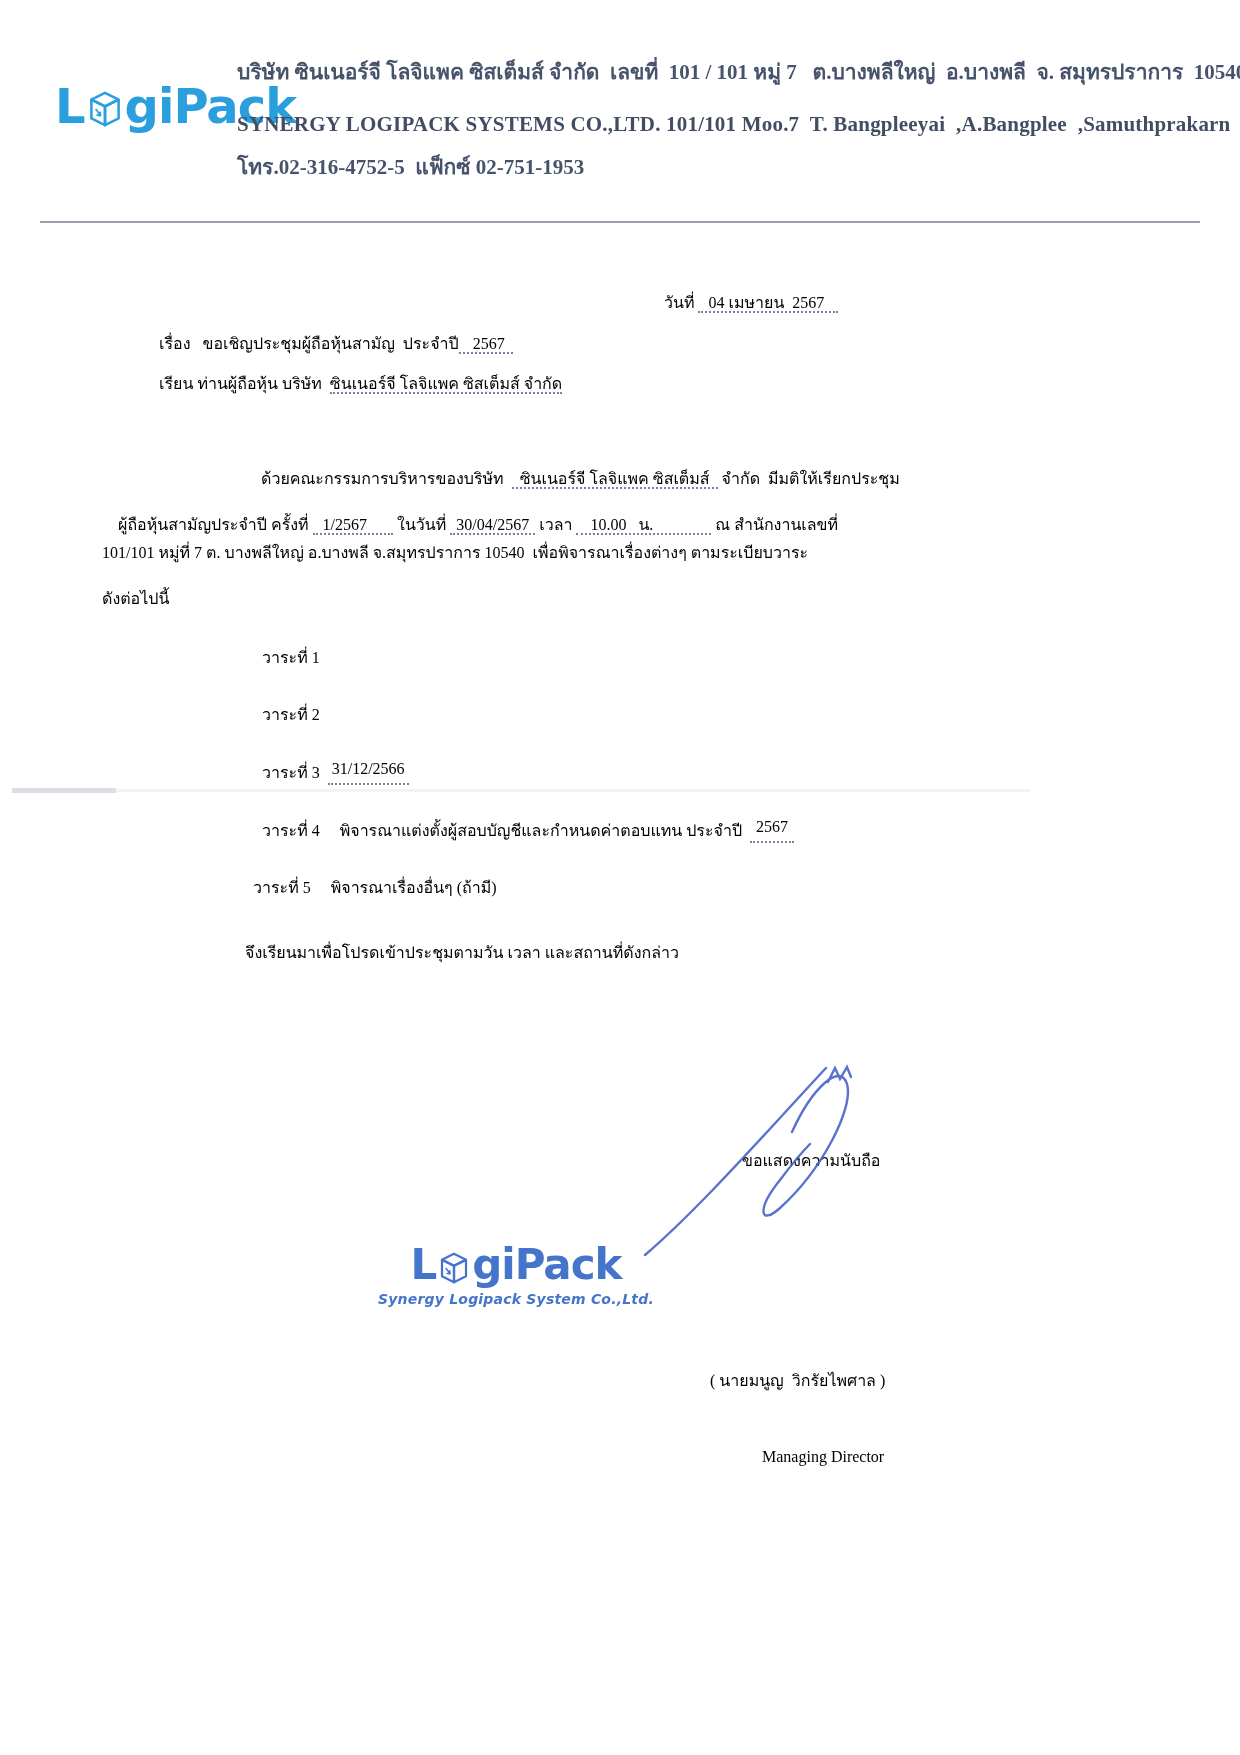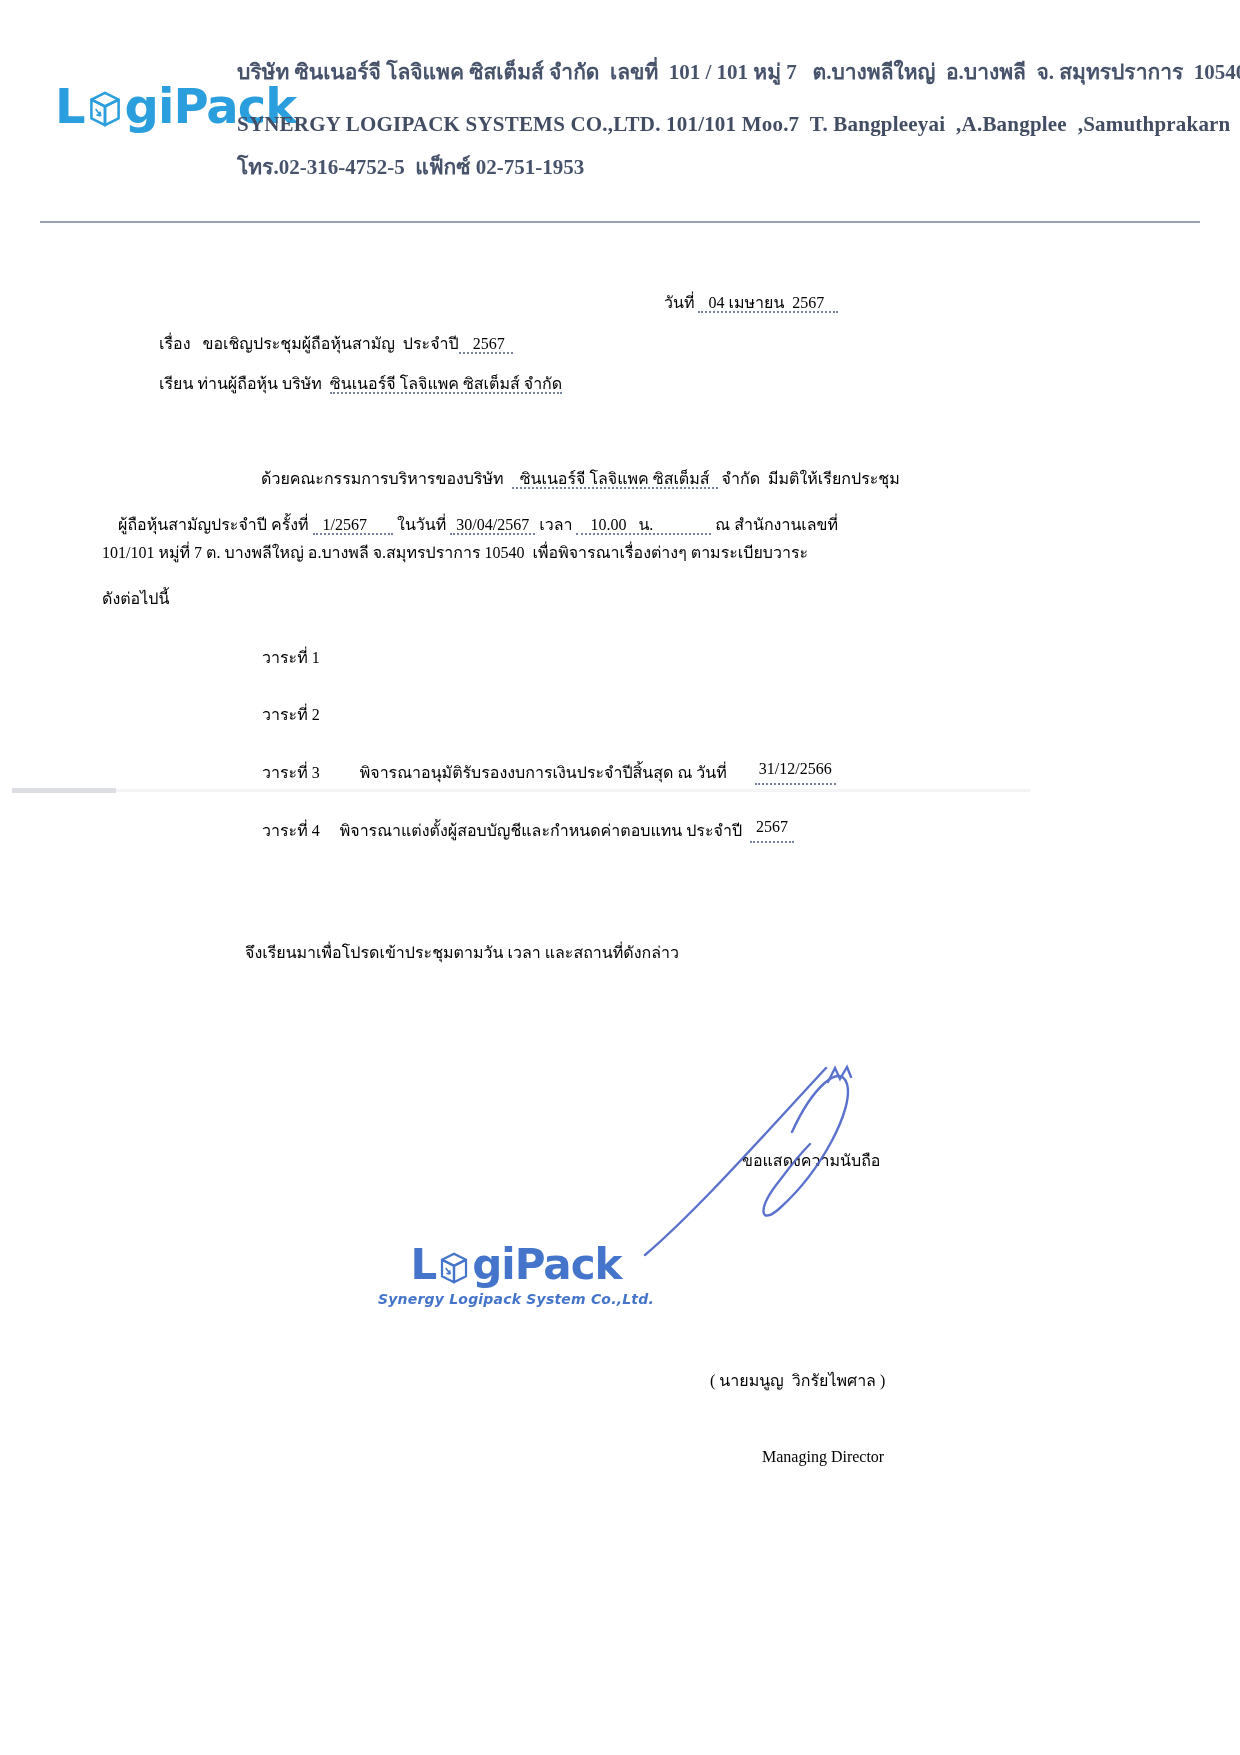--- a/index.html
+++ b/index.html
@@ -81,29 +81,33 @@
   <div class="abs doc" style="left:102px; top:586px;">ดังต่อไปนี้</div>
 
   <div class="abs doc agenda-row" style="left:262px; top:645px;">
     <span>วาระที่ 1</span>
     
   </div>
   <div class="abs doc agenda-row" style="left:262px; top:702px;">
     <span>วาระที่ 2</span>
     
   </div>
-  <div class="abs doc agenda-row" style="left:262px; top:760px;gap:40px;">
+  <div class="abs doc agenda-row" style="left:262px; top:760px;">
     <span>วาระที่ 3</span>
-    <span>พิจารณาอนุมัติรับรองงบการเงินประจำปีสิ้นสุด ณ วันที่</span>
     <span class="fill" style="margin-left:-12px; padding:0 4px;">31/12/2566</span>
   </div>
   <div class="abs doc agenda-row" style="left:262px; top:818px;">
     <span>วาระที่ 4</span>
     <span>พิจารณาแต่งตั้งผู้สอบบัญชีและกำหนดค่าตอบแทน ประจำปี</span>
     <span class="fill" style="margin-left:-12px; padding:0 6px;">2567</span>
+  </div>
+  <div class="abs doc agenda-row" style="left:253px; top:875px;">
+    <span>วาระที่ 5</span>
+    <span>พิจารณาเรื่องอื่นๆ (ถ้ามี)</span>
+    
   </div>
 
   <div class="abs doc" style="left:245px; top:940px;">จึงเรียนมาเพื่อโปรดเข้าประชุมตามวัน เวลา และสถานที่ดังกล่าว</div>
 
   <div class="abs doc" style="left:742px; top:1148px;">ขอแสดงความนับถือ</div>
 
   <svg class="abs" style="left:630px; top:1050px;" width="280" height="215" viewBox="0 0 280 215">
     <g fill="none" stroke="#4a63c8" stroke-width="2.4" stroke-linecap="round" opacity="0.9">
       <path d="M 15 205 C 70 158, 140 78, 196 18"></path>
       <path d="M 162 82 C 182 38, 210 12, 217 34 C 224 58, 192 120, 150 158 C 130 176, 126 160, 150 130 C 162 114, 172 102, 180 94"></path>

